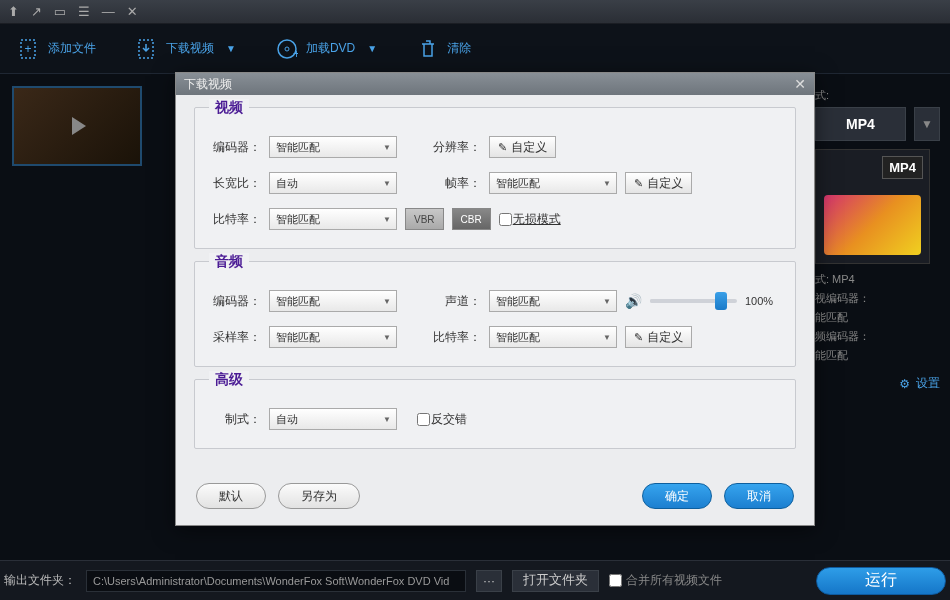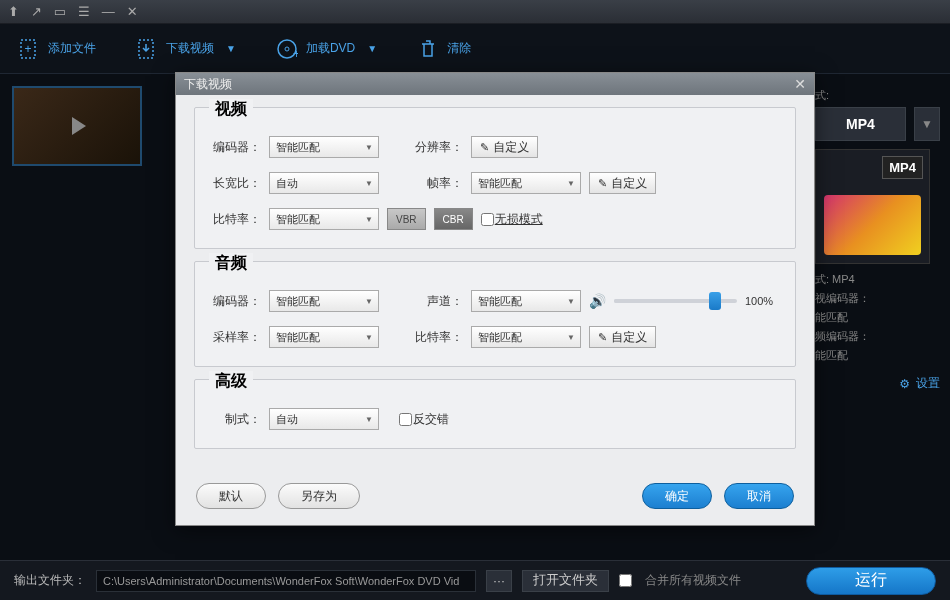--- a/index.html
+++ b/index.html
@@ -19,40 +19,40 @@
 .right-panel{width:135px;padding:10px 10px 10px 0;color:#bbb;font-size:12px}
 .format-row{display:flex;align-items:center;margin-bottom:8px;gap:8px}
 .format-btn{flex:1;height:34px;background:#2a2f38;color:#fff;display:flex;align-items:center;justify-content:center;font-size:14px;font-weight:bold;border:1px solid #3a4048}
 .format-dd{width:26px;height:34px;background:#2a2f38;border:1px solid #3a4048;display:flex;align-items:center;justify-content:center;color:#888}
 .format-preview{width:115px;height:115px;background:#1a1d24;border:1px solid #333;margin:8px 0;position:relative;overflow:hidden}
 .mp4-badge{position:absolute;top:6px;right:6px;background:#222;color:#fff;font-weight:bold;padding:3px 6px;font-size:13px;border:1px solid #555}
 .balloon{position:absolute;bottom:8px;left:8px;right:8px;height:60px;background:linear-gradient(135deg,#d4336e,#e89020,#f0d020);border-radius:4px}
 .meta-row{color:#888;font-size:11px;margin:4px 0}
 .settings-link{display:flex;align-items:center;justify-content:flex-end;gap:6px;color:#4aa3e8;margin-top:12px;cursor:pointer}
 .gear{color:#4aa3e8}
-.bottombar{position:absolute;bottom:0;left:0;right:0;height:40px;background:#14181f;border-top:1px solid #2a2f38;display:flex;align-items:center;padding:0 14px;gap:10px;color:#bbb}
+.bottombar{position:absolute;bottom:0;left:0;right:0;height:40px;background:#14181f;border-top:1px solid #2a2f38;display:flex;align-items:center;padding:0 4px;gap:10px;color:#bbb}
 .path-input{flex:1;max-width:380px;height:22px;background:#0a0d12;border:1px solid #2a3038;color:#999;padding:0 6px;font-size:11px}
 .ellipsis-btn{width:26px;height:22px;background:#2a2f38;border:1px solid #3a4048;color:#ccc;display:flex;align-items:center;justify-content:center;cursor:pointer}
 .open-folder{height:22px;padding:0 10px;background:#2a2f38;border:1px solid #3a4048;color:#ccc;cursor:pointer;font-size:13px}
-.merge-check{display:flex;gap:13px;color:#888;font-size:11px}
+.merge-check{display:flex;gap:4px;color:#888;font-size:11px}
 .run-btn{margin-left:auto;width:130px;height:28px;background:linear-gradient(#2e9de8,#1576c8);border:1px solid #0e5a9e;border-radius:14px;color:#fff;font-size:16px;display:flex;align-items:center;justify-content:center;cursor:pointer}
 
 
 .dialog{position:absolute;left:175px;top:72px;width:640px;background:#ecedef;border:1px solid #888;box-shadow:0 4px 20px rgba(0,0,0,0.5);z-index:100}
 .dialog-title{height:22px;background:linear-gradient(#888f96,#6e757c);display:flex;align-items:center;padding:0 8px;color:#eee;font-size:11px}
 .dialog-title span:first-child{flex:1}
 .dialog-close{cursor:pointer;font-size:14px;color:#ddd}
 .dialog-body{padding:12px 18px}
 .section{border:1px solid #c8cacf;border-radius:2px;margin-bottom:12px;padding:14px 18px 18px;position:relative;background:#f0f1f3}
-.section-title{position:absolute;top:-9px;left:14px;background:#f0f1f3;padding:0 6px;font-weight:bold;color:#000000;font-size:16px}
+.section-title{position:absolute;top:-9px;left:14px;background:#f0f1f3;padding:0 6px;font-weight:bold;color:#4c1d95;font-size:14px}
 .row{display:flex;align-items:center;gap:8px;margin-top:14px}
 .row:first-of-type{margin-top:8px}
 .label{width:48px;text-align:right;color:#333;font-size:12px}
 .label-r{width:48px;text-align:right;color:#333;font-size:12px;margin-left:28px}
-.select{width:110px;height:22px;background:linear-gradient(#fff,#e8e8e8);border:1px solid #aaa;display:flex;align-items:center;padding:0 6px;font-size:11px;color:#333;position:relative;cursor:pointer}
+.select{width:128px;height:22px;background:linear-gradient(#fff,#e8e8e8);border:1px solid #aaa;display:flex;align-items:center;padding:0 6px;font-size:11px;color:#333;position:relative;cursor:pointer}
 .select::after{content:"▼";position:absolute;right:5px;font-size:8px;color:#666}
 .btn-small{height:22px;padding:0 8px;background:linear-gradient(#fff,#e4e4e4);border:1px solid #aaa;font-size:11px;color:#333;display:flex;align-items:center;gap:4px;cursor:pointer}
 .btn-toggle{height:22px;padding:0 8px;background:linear-gradient(#c8c8c8,#aaa);border:1px solid #888;font-size:10px;color:#444;cursor:pointer}
 .btn-toggle.active{background:linear-gradient(#888,#666);color:#fff}
 .checkbox{display:flex;align-items:center;gap:1px;font-size:11px;color:#333}
 .checkbox input{width:13px;height:13px}
 .underline{text-decoration:underline}
 .slider-wrap{display:flex;align-items:center;gap:8px;flex:1}
 .speaker{font-size:14px;color:#555}
 .slider{flex:1;height:4px;background:#cfd2d8;position:relative;border-radius:2px;max-width:130px}

